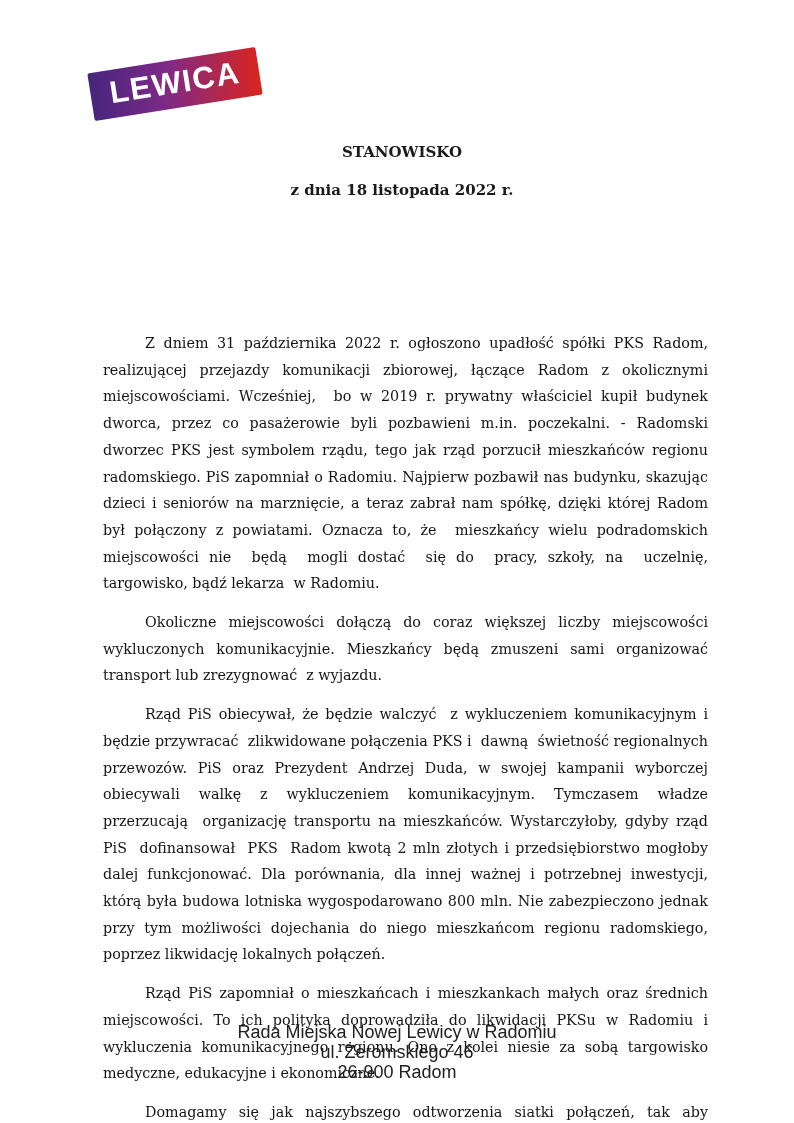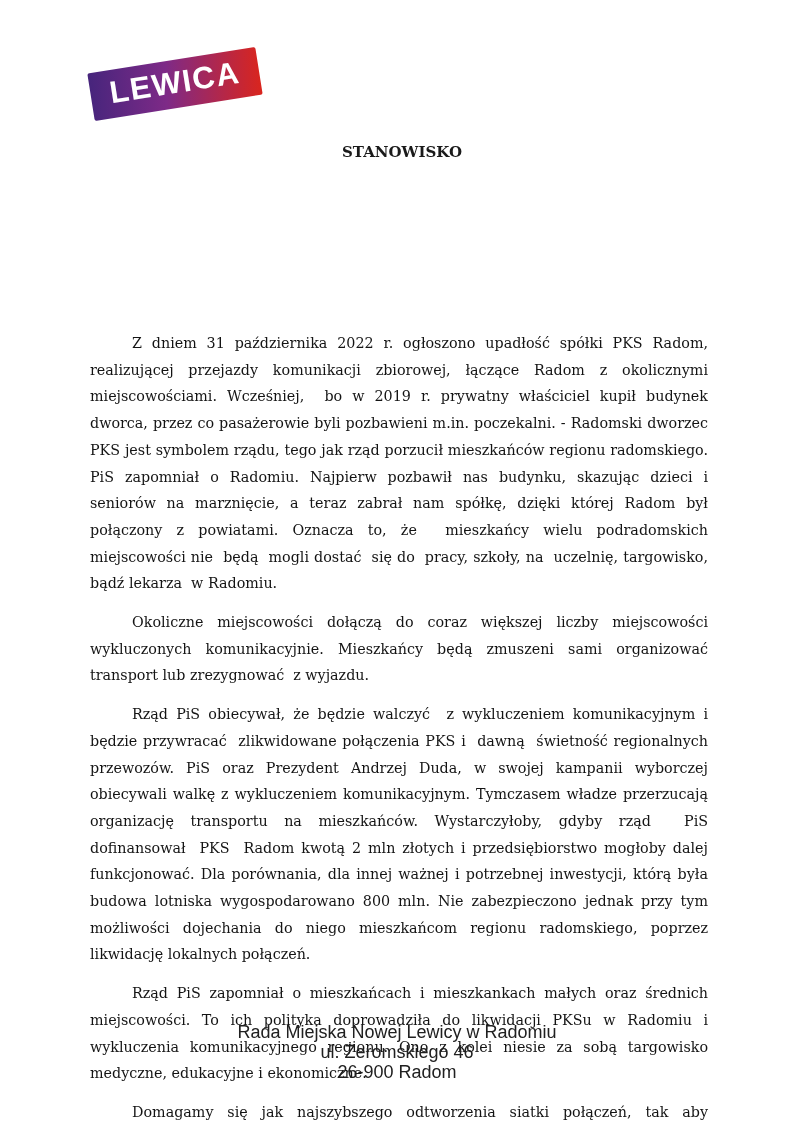--- a/index.html
+++ b/index.html
@@ -64,21 +64,21 @@
     top: 330px;
     left: 90px;
     width: 618px;
     font-family: "DejaVu Serif", "Liberation Serif", serif;
     font-size: 14.3px;
     line-height: 26.7px;
     color: #141414;
     text-align: justify;
   }
   .body-block p {
-    margin: 0 0 12px 0;
+    margin: 0 0 12px 13px;
     text-indent: 42px;
     white-space: pre-wrap;
   }
   
   .footer-block {
     position: absolute;
     top: 1022px;
     left: 0;
     width: 100%;
     text-align: center;
@@ -94,20 +94,21 @@
 <div class="page">
 
   <div class="logo-wrap">
     <div class="logo-band" style="background: linear-gradient(97deg, rgb(70, 37, 124) 0%, rgb(126, 42, 135) 45%, rgb(218, 37, 29) 100%);">
       <span>LEWICA</span>
     </div>
   </div>
 
   <div class="heading-block">
     <div class="h-line">STANOWISKO</div>
+    <div class="h-line">z dnia 18 listopada 2022 r.</div>
   </div>
 
   <div class="body-block">
     <p>Z dniem 31 października 2022 r. ogłoszono upadłość spółki PKS Radom, realizującej przejazdy komunikacji zbiorowej, łączące Radom z okolicznymi miejscowościami. Wcześniej,  bo w 2019 r. prywatny właściciel kupił budynek dworca, przez co pasażerowie byli pozbawieni m.in. poczekalni. - Radomski dworzec PKS jest symbolem rządu, tego jak rząd porzucił mieszkańców regionu radomskiego. PiS zapomniał o Radomiu. Najpierw pozbawił nas budynku, skazując dzieci i seniorów na marznięcie, a teraz zabrał nam spółkę, dzięki której Radom był połączony z powiatami. Oznacza to, że  mieszkańcy wielu podradomskich miejscowości nie  będą  mogli dostać  się do  pracy, szkoły, na  uczelnię, targowisko, bądź lekarza  w Radomiu.</p>
     <p>Okoliczne miejscowości dołączą do coraz większej liczby miejscowości wykluczonych komunikacyjnie. Mieszkańcy będą zmuszeni sami organizować  transport lub zrezygnować  z wyjazdu.</p>
     <p>Rząd PiS obiecywał, że będzie walczyć  z wykluczeniem komunikacyjnym i będzie przywracać  zlikwidowane połączenia PKS i  dawną  świetność regionalnych przewozów. PiS oraz Prezydent Andrzej Duda, w swojej kampanii wyborczej obiecywali walkę z wykluczeniem komunikacyjnym. Tymczasem władze przerzucają  organizację transportu na mieszkańców. Wystarczyłoby, gdyby rząd  PiS  dofinansował  PKS  Radom kwotą 2 mln złotych i przedsiębiorstwo mogłoby dalej funkcjonować. Dla porównania, dla innej ważnej i potrzebnej inwestycji, którą była budowa lotniska wygospodarowano 800 mln. Nie zabezpieczono jednak przy tym możliwości dojechania do niego mieszkańcom regionu radomskiego, poprzez likwidację lokalnych połączeń.</p>
     <p>Rząd PiS zapomniał o mieszkańcach i mieszkankach małych oraz średnich miejscowości. To ich polityka doprowadziła do likwidacji PKSu w Radomiu i wykluczenia komunikacyjnego regionu. Ono z kolei niesie za sobą targowisko medyczne, edukacyjne i ekonomiczne.</p>
     <p>Domagamy się jak najszybszego odtworzenia siatki połączeń, tak aby mieszkańcy sąsiednich powiatów mogli bez problemów dojechać do Radomia, do lekarza, do pracy i szkoły.</p>
   </div>
 

